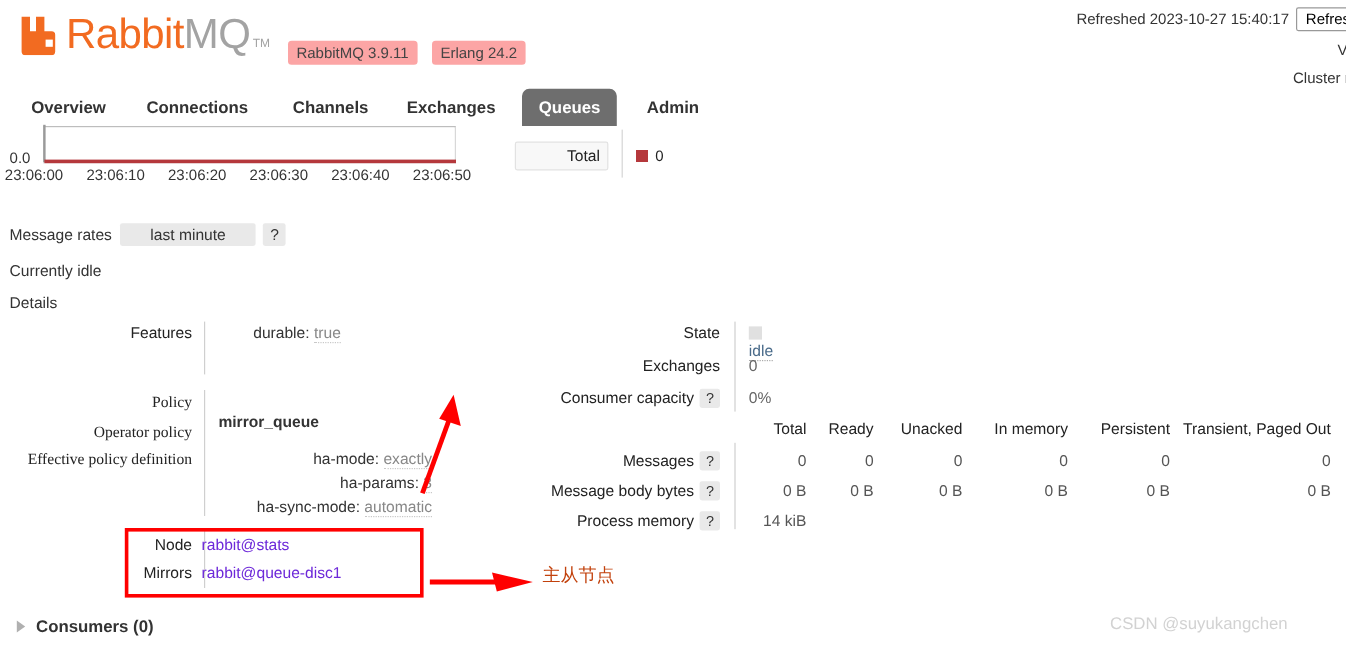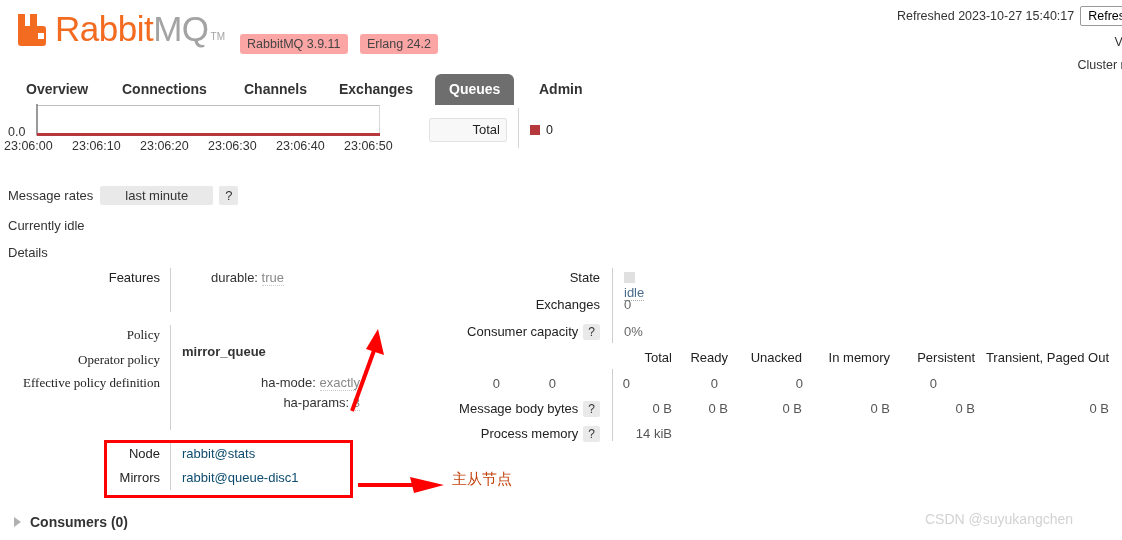--- a/index.html
+++ b/index.html
@@ -91,21 +91,21 @@
   .plabel { position: absolute; width: 170px; text-align: right; padding-right: 10px; white-space: nowrap; font-family: Liberation Serif, serif; }
   #pv-policy { position: absolute; left: 182px; top: 0; }
   #epd-rows { position: absolute; left: 110px; top: 48px; width: 250px; }
   .epd-row { text-align: right; margin-bottom: 5px; white-space: nowrap; }
   .epd-row .k { color: #333; }
   .epd-row .v { color: #888; border-bottom: 1px dotted #c8c8c8; }
 
   #node-block { position: absolute; left: 0; top: 446px; width: 430px; font-size: 13px; }
   #node-sep { position: absolute; left: 170px; top: -4px; width: 1px; height: 48px; background: #cfcfcf; }
   .nlabel { position: absolute; width: 170px; text-align: right; padding-right: 10px; }
-  .nvalue { position: absolute; left: 182px; color: #0c4a6e; }
+  .nvalue { position: absolute; left: 168px; color: #6d28d9; }
 
   
   #right-details { position: absolute; left: 440px; top: 270px; font-size: 13px; }
   #rd-sep { position: absolute; left: 172px; top: -2px; width: 1px; height: 75px; background: #cfcfcf; }
   .rlabel { position: absolute; width: 172px; text-align: right; padding-right: 12px; white-space: nowrap; }
   .rvalue { position: absolute; left: 184px; color: #666; }
   .qmark { background: #e9e9e9; color: #333; font-size: 12px; padding: 1px 5px; border-radius: 2px; margin-left: 5px; }
   #state-swatch { display: inline-block; width: 11px; height: 11px; background: #e0e0e0; margin-right: 7px; vertical-align: -1px; }
   #state-val { color: #4a6b8a; border-bottom: 1px dotted #aaa; }
 
@@ -214,20 +214,24 @@
     <div id="pv-policy" class="policy-name">mirror_queue</div>
     <div id="epd-rows">
       <div class="epd-row">
         <span class="k">ha-mode:</span>
         <span class="v">exactly</span>
       </div>
       <div class="epd-row">
         <span class="k">ha-params:</span>
         <span class="v">3</span>
       </div>
+      <div class="epd-row">
+        <span class="k">ha-sync-mode:</span>
+        <span class="v">automatic</span>
+      </div>
     </div>
   </div>
 
   <div id="node-block">
     <div id="node-sep"></div>
     <div class="nlabel" style="top:0;">Node</div>
     <div class="nvalue" style="top:0;">rabbit@stats</div>
     <div class="nlabel" style="top:24px;">Mirrors</div>
     <div class="nvalue" style="top:24px;">rabbit@queue-disc1</div>
   </div>
@@ -251,20 +255,21 @@
       <div class="slabel"></div>
       <div class="scell c0">Total</div>
       <div class="scell c1">Ready</div>
       <div class="scell c2">Unacked</div>
       <div class="scell c3">In memory</div>
       <div class="scell c4">Persistent</div>
       <div class="scell c5">Transient, Paged Out</div>
     </div>
 
     <div class="srow" style="top:26px;">
+      <div class="slabel"><span>Messages</span><span class="qmark">?</span></div>
       <div class="scell c0">0</div>
       <div class="scell c1">0</div>
       <div class="scell c2">0</div>
       <div class="scell c3">0</div>
       <div class="scell c4">0</div>
       <div class="scell c5">0</div>
     </div>
 
     <div class="srow" style="top:51px;">
       <div class="slabel"><span>Message body bytes</span><span class="qmark">?</span></div>

